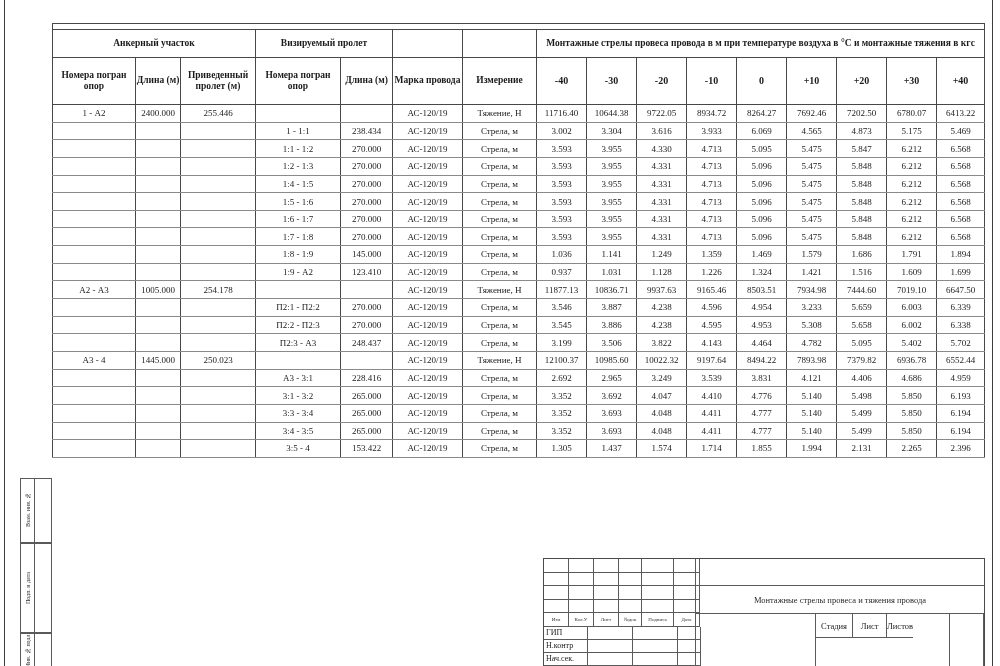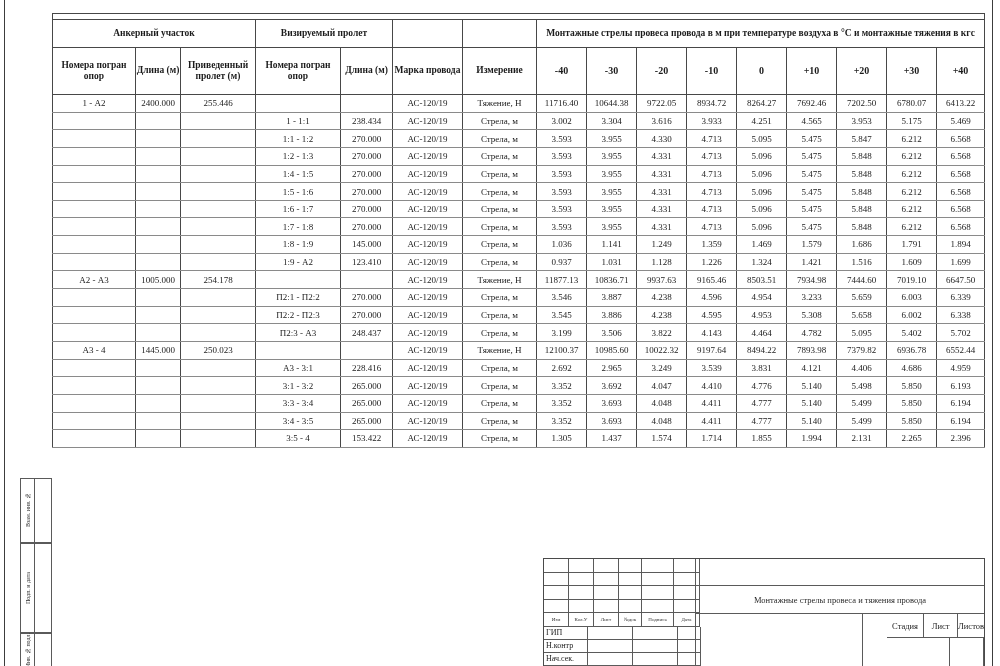--- a/index.html
+++ b/index.html
@@ -7,21 +7,21 @@
     width:1000px; height:666px; position:relative; overflow:hidden;
     background:#ffffff; font-family:"Liberation Serif", serif; color:#1b1b1b;
   }
   
   .vline { position:absolute; top:0; bottom:0; width:1px; background:#3c3c3c; }
   .vline.left { left:4px; }
   .vline.right { left:992px; }
 
   
   #main-table {
-    position:absolute; left:52px; top:13px; width:932px;
+    position:absolute; left:52px; top:23px; width:932px;
     border-collapse:collapse; table-layout:fixed;
   }
   #main-table th, #main-table td {
     border:1px solid #474747; padding:0; margin:0;
     text-align:center; vertical-align:middle; overflow:hidden;
   }
   #main-table { border:1px solid #2e2e2e; }
   #main-table thead th { font-weight:bold; font-size:9.5px; line-height:1.2; }
   #main-table .strip td { height:5px; }
   #main-table .hrow1 th { height:27px; }
@@ -74,21 +74,21 @@
     border-left:1px solid #5a5a5a; box-sizing:border-box;
   }
   .sr-top { height:27px; border-bottom:1px solid #5a5a5a; box-sizing:border-box; }
   .sr-title {
     height:28px; border-bottom:1px solid #5a5a5a; box-sizing:border-box;
     display:flex; align-items:center; justify-content:center;
     font-size:8.5px; color:#2a2a2a;
   }
   .sr-bottom { display:flex; height:53px; }
   .sr-note { width:167px; border-right:1px solid #5a5a5a; box-sizing:border-box; }
-  .sr-slc { flex:1; display:flex; flex-direction:column;align-items:flex-end; }
+  .sr-slc { flex:1; display:flex; flex-direction:row; }
   .slc-head { display:flex; height:24px; border-bottom:1px solid #5a5a5a; box-sizing:border-box; }
   .slc-head div, .slc-vals div {
     border-right:1px solid #5a5a5a; box-sizing:border-box;
     display:flex; align-items:center; justify-content:center; font-size:8.5px;
   }
   .slc-head div:last-child, .slc-vals div:last-child { border-right:none; }
   .slc-c1 { width:37px; } .slc-c2 { width:34px; } .slc-c3 { flex:1; }
   .slc-vals { flex:1; display:flex; }
 </style>
 </head>
@@ -170,23 +170,23 @@
         <td></td>
         <td></td>
         <td>1 - 1:1</td>
         <td>238.434</td>
         <td>АС-120/19</td>
         <td>Стрела, м</td>
         <td>3.002</td>
         <td>3.304</td>
         <td>3.616</td>
         <td>3.933</td>
-        <td>4.251</td>
+        <td>6.069</td>
         <td>4.565</td>
-        <td>3.953</td>
+        <td>4.873</td>
         <td>5.175</td>
         <td>5.469</td>
       </tr>
       <tr>
         <td></td>
         <td></td>
         <td></td>
         <td>1:1 - 1:2</td>
         <td>270.000</td>
         <td>АС-120/19</td>

